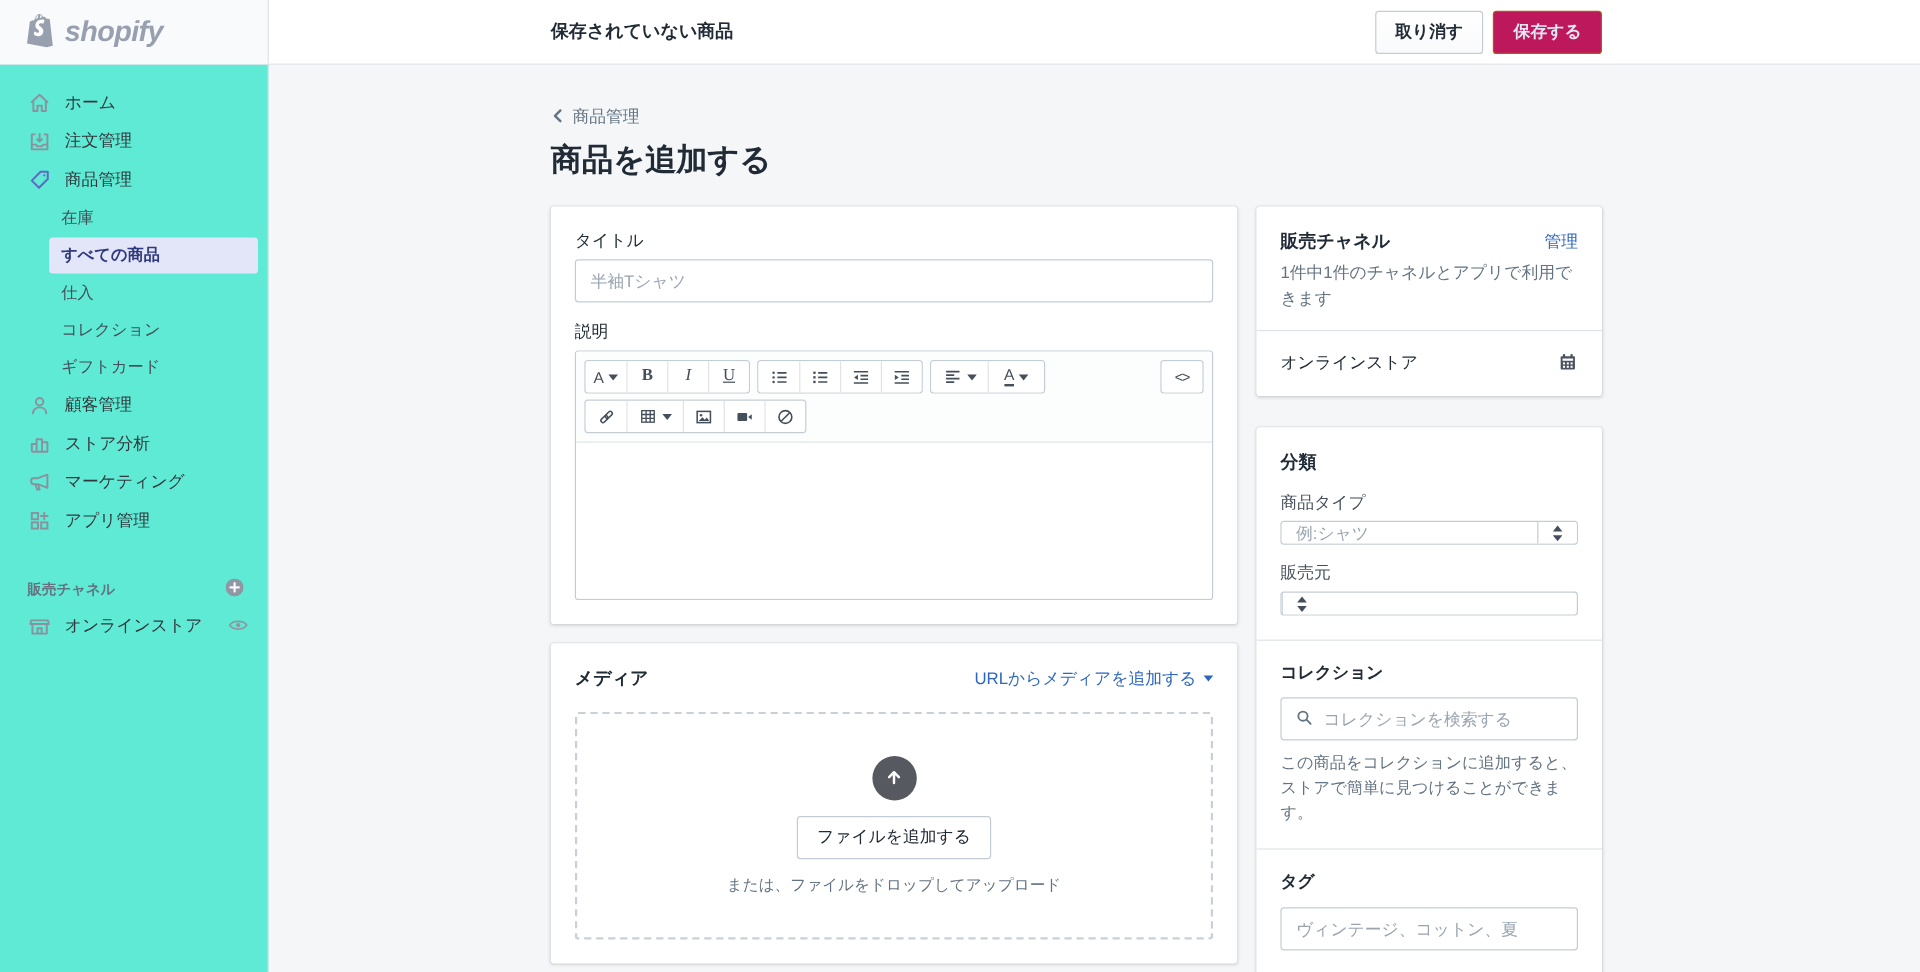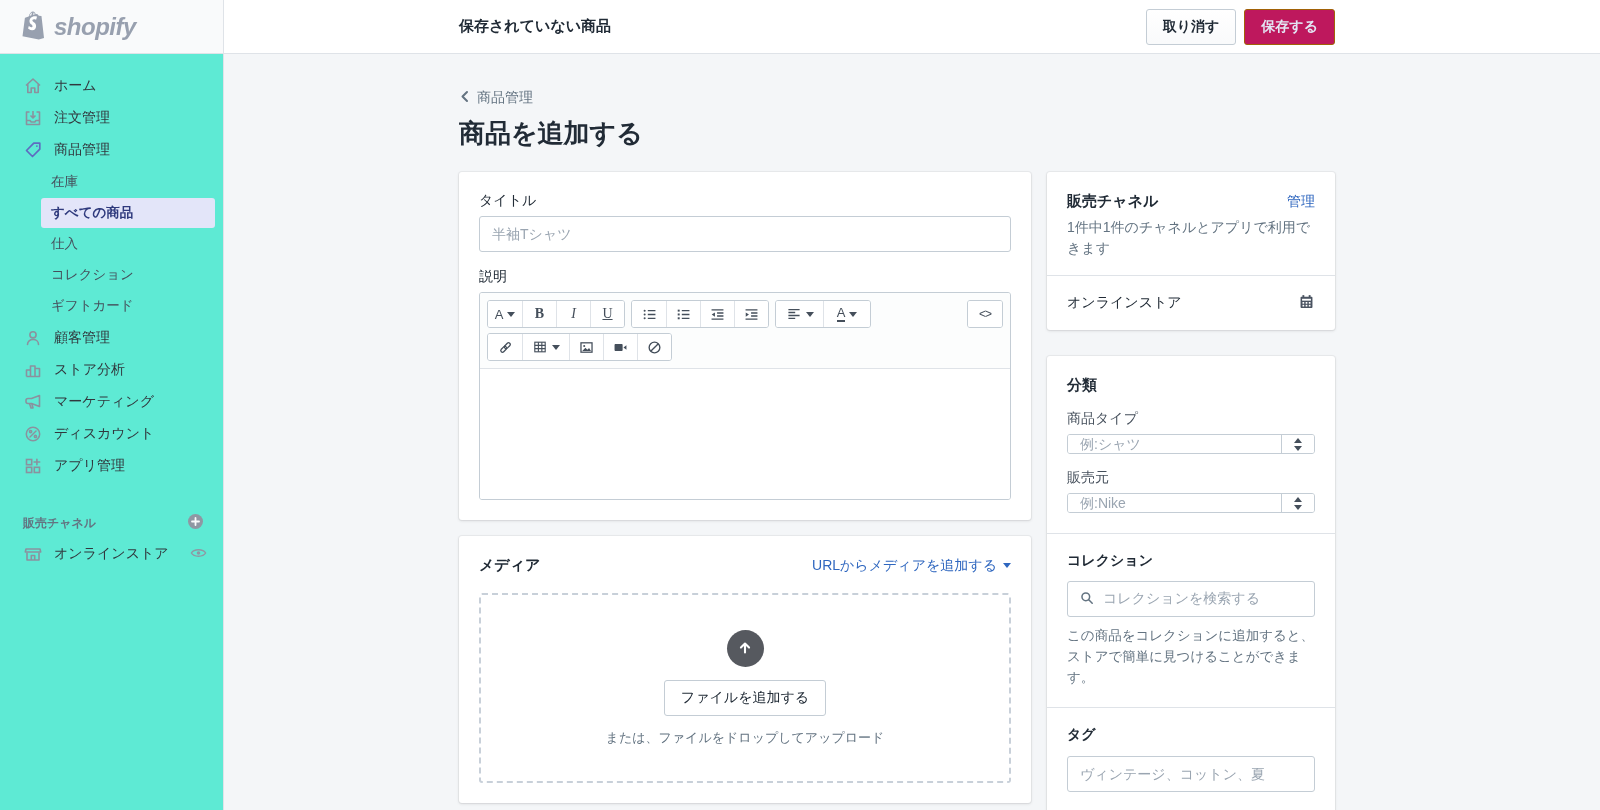--- a/index.html
+++ b/index.html
@@ -102,21 +102,21 @@
                 flex-direction:column; align-items:center; justify-content:center;
                 gap:3px; cursor:pointer; background:#fff; }
   .tri-up { width:0; height:0; border-left:4px solid transparent;
             border-right:4px solid transparent; border-bottom:5px solid #454f5b; }
   .tri-dn { width:0; height:0; border-left:4px solid transparent;
             border-right:4px solid transparent; border-top:5px solid #454f5b; }
   .searchbox { display:flex; align-items:center; gap:8px; border:1px solid #c4cdd5;
                border-radius:3px; height:36px; padding:0 11px; margin-top:11px;
                background:#fff; }
   .searchbox input { border:none; outline:none; flex:1; font-size:14px;
-                     font-family:Liberation Serif, serif; min-width:0; }
+                     font-family:Liberation Sans, sans-serif; min-width:0; }
   .mt12 { margin-top:12px; }
   .label-sub { display:block; font-size:14px; color:#454f5b; margin:15px 0 6px; }
 </style>
 </head>
 <body>
 
 <div class="topbar">
   <div class="topbar-logo">
     <span>
       <svg width="26" height="30" viewBox="0 0 26 30">
@@ -187,31 +187,20 @@
       <span>ストア分析</span>
     </div>
     <div class="nav-item">
       <span class="nicon">
         <svg width="20" height="20" viewBox="0 0 20 20" fill="none" stroke="#8a929e" stroke-width="1.6" stroke-linejoin="round">
           <path d="M16.5 3.5 L8.5 6.5 H5 C3.9 6.5 3 7.4 3 8.5 v1 C3 10.6 3.9 11.5 5 11.5 H8.5 L16.5 14.5 Z"></path>
             <path d="M6.5 11.5 L8 16 H10 L8.8 11.5"></path>
         </svg>
       </span>
       <span>マーケティング</span>
-    </div>
-    <div class="nav-item">
-      <span class="nicon">
-        <svg width="20" height="20" viewBox="0 0 20 20" fill="none" stroke="#8a929e" stroke-width="1.5">
-          <circle cx="10" cy="10" r="6.7"></circle>
-            <path d="M7 13 L13 7" stroke-linecap="round"></path>
-            <circle cx="7.6" cy="7.6" r="1.1"></circle>
-            <circle cx="12.4" cy="12.4" r="1.1"></circle>
-        </svg>
-      </span>
-      <span>ディスカウント</span>
     </div>
     <div class="nav-item">
       <span class="nicon">
         <svg width="20" height="20" viewBox="0 0 20 20" fill="none" stroke="#8a929e" stroke-width="1.6" stroke-linecap="round">
           <rect x="3.5" y="3.5" width="5.2" height="5.2"></rect>
             <rect x="3.5" y="11.3" width="5.2" height="5.2"></rect>
             <rect x="11.3" y="11.3" width="5.2" height="5.2"></rect>
             <path d="M13.9 3.2 V8.8 M11.1 6 H16.7"></path>
         </svg>
       </span>
@@ -437,21 +426,20 @@
             <label class="label-sub">商品タイプ</label>
             <div class="combo">
               <input type="text" placeholder="例:シャツ" style="">
               <span class="combo-spin">
                   <span class="tri-up"></span>
                   <span class="tri-dn"></span>
                 </span>
             </div>
             <label class="label-sub">販売元</label>
             <div class="combo">
-              <input type="text" placeholder="例:Nike" style="">
               <span class="combo-spin">
                   <span class="tri-up"></span>
                   <span class="tri-dn"></span>
                 </span>
             </div>
           </div>
           <div class="card-section" style="padding:18px 20px;">
             <span class="card-title" style="font-size:14px;">コレクション</span>
             <div class="searchbox">
               <span>

